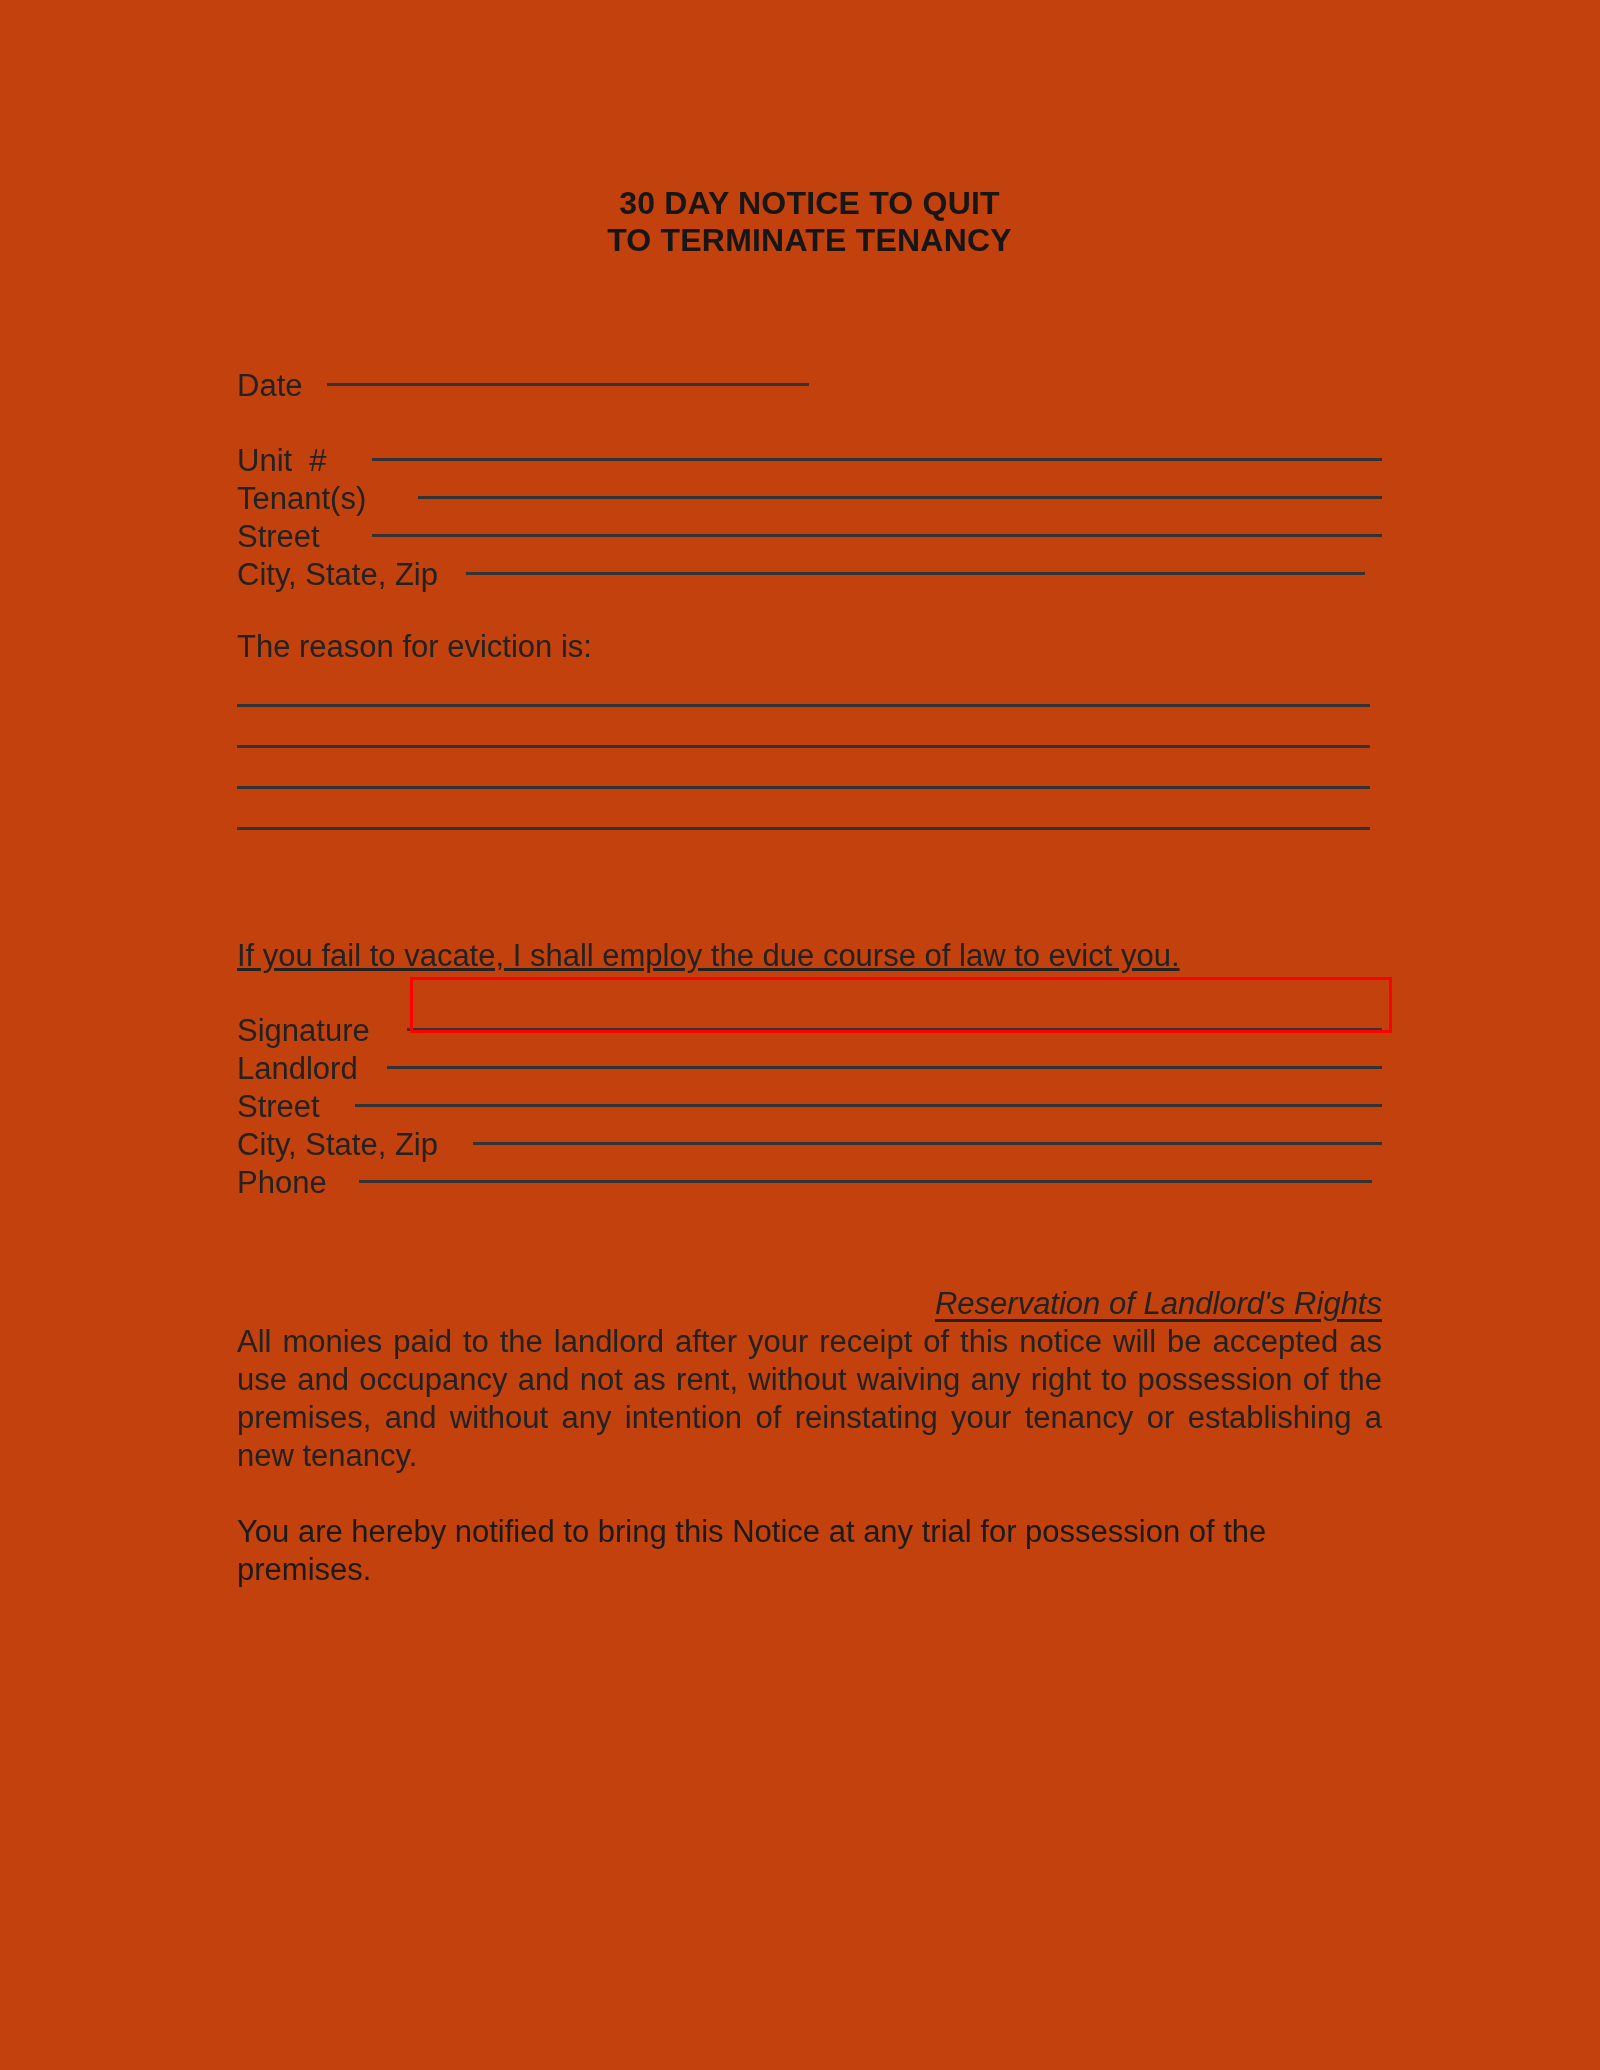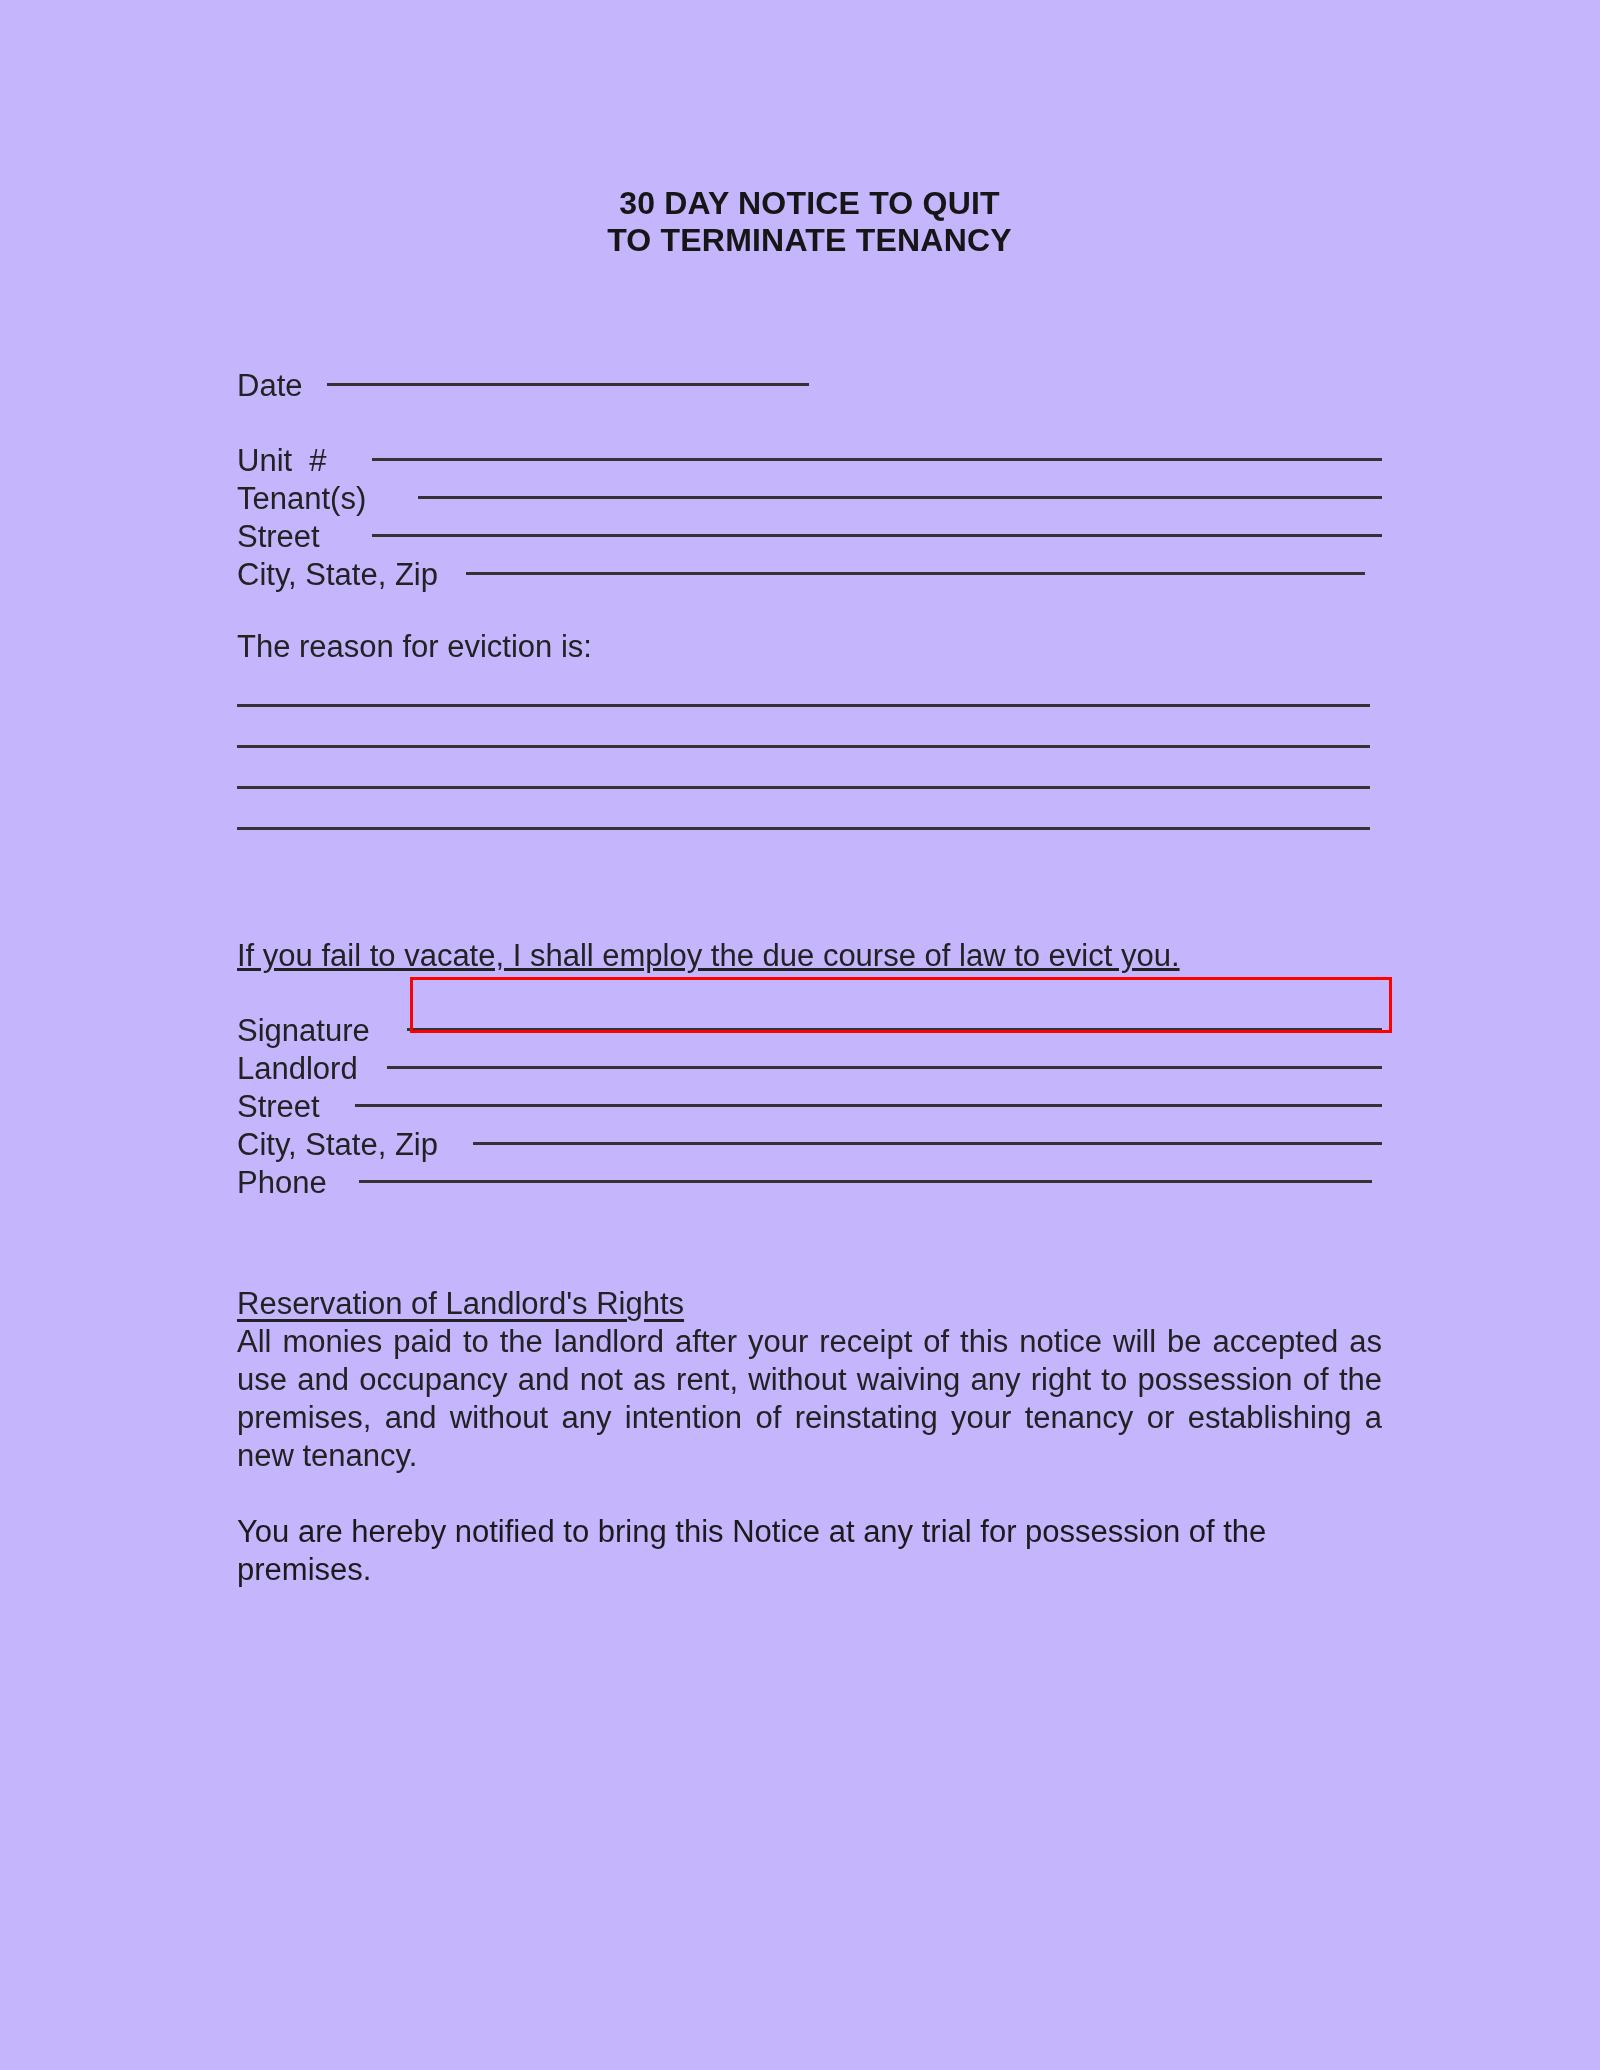--- a/index.html
+++ b/index.html
@@ -7,21 +7,21 @@
     width: 1600px; height: 2070px;
     font-family: "Liberation Sans", sans-serif;
     color: #222222;
     -webkit-font-smoothing: antialiased;
   }
   .page {
     position: relative;
     width: 1600px; height: 2070px;
     box-sizing: border-box;
     padding: 185px 218px 0 237px;
-    background: #c4b5fd;
+    background: #c2410c;
     overflow: hidden;
   }
   .doc-title {
     text-align: center;
     font-weight: bold;
     font-size: 32px;
     line-height: 37px;
     color: #161616;
     letter-spacing: 0.2px;
   }
@@ -75,23 +75,24 @@
     right: -10px;
     bottom: -5px;
     height: 50px;
     border: 3px solid #ff0000;
     background: transparent;
   }
   .res-heading {
     margin-top: 83px;
     font-size: 31px;
     line-height: 38px;
-    text-align: left;
+    text-align: right;
     text-decoration: underline;
     text-underline-offset: 5px;
+    font-style: italic;
   }
   .res-para { margin-top: 0; }
   .bold-notice {
     margin: 38px 0 0 0;
     font-size: 31px;
     line-height: 38px;
     font-weight: normal;
     color: #1b1b1b;
     max-width: 1190px;
   }

